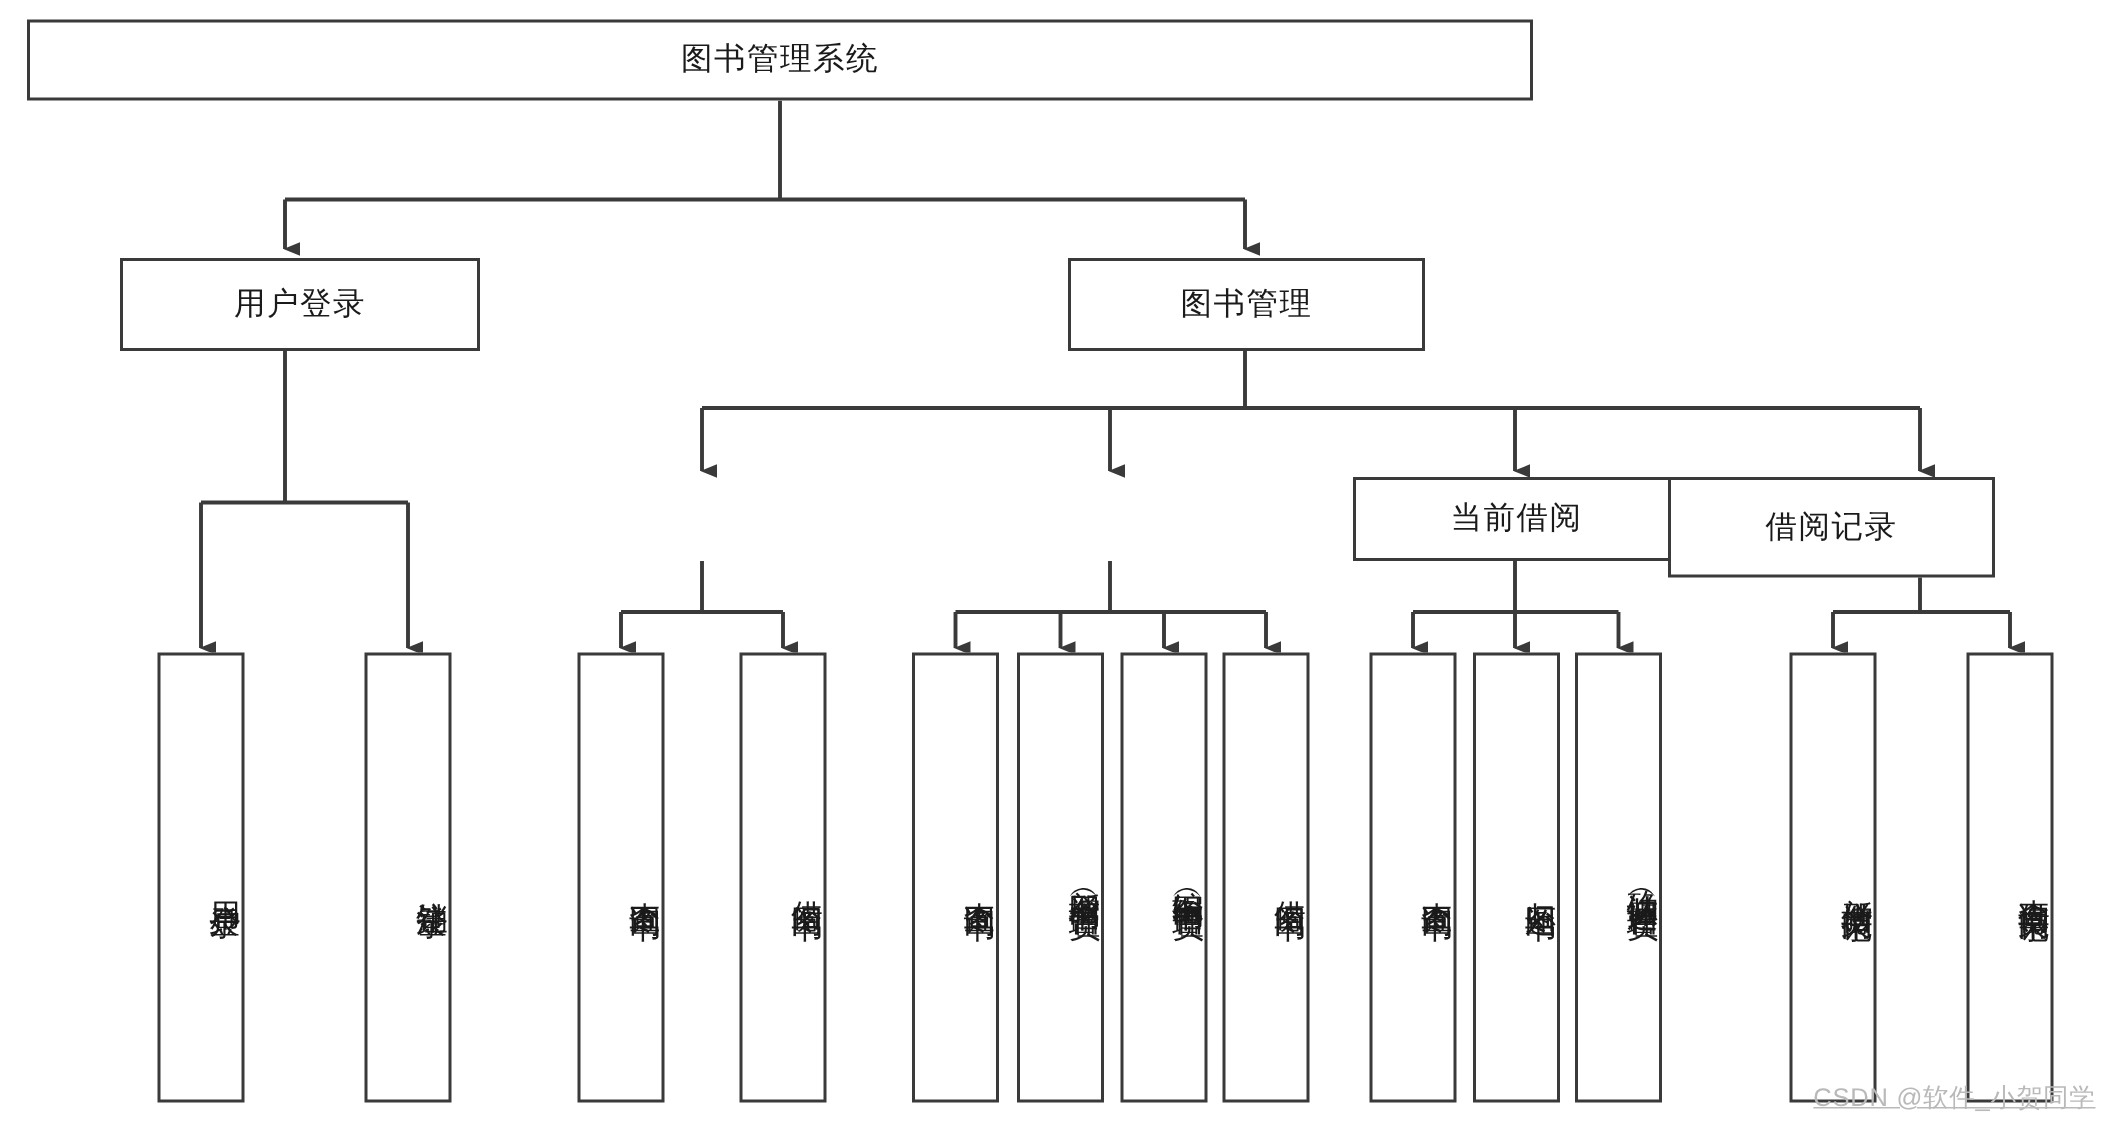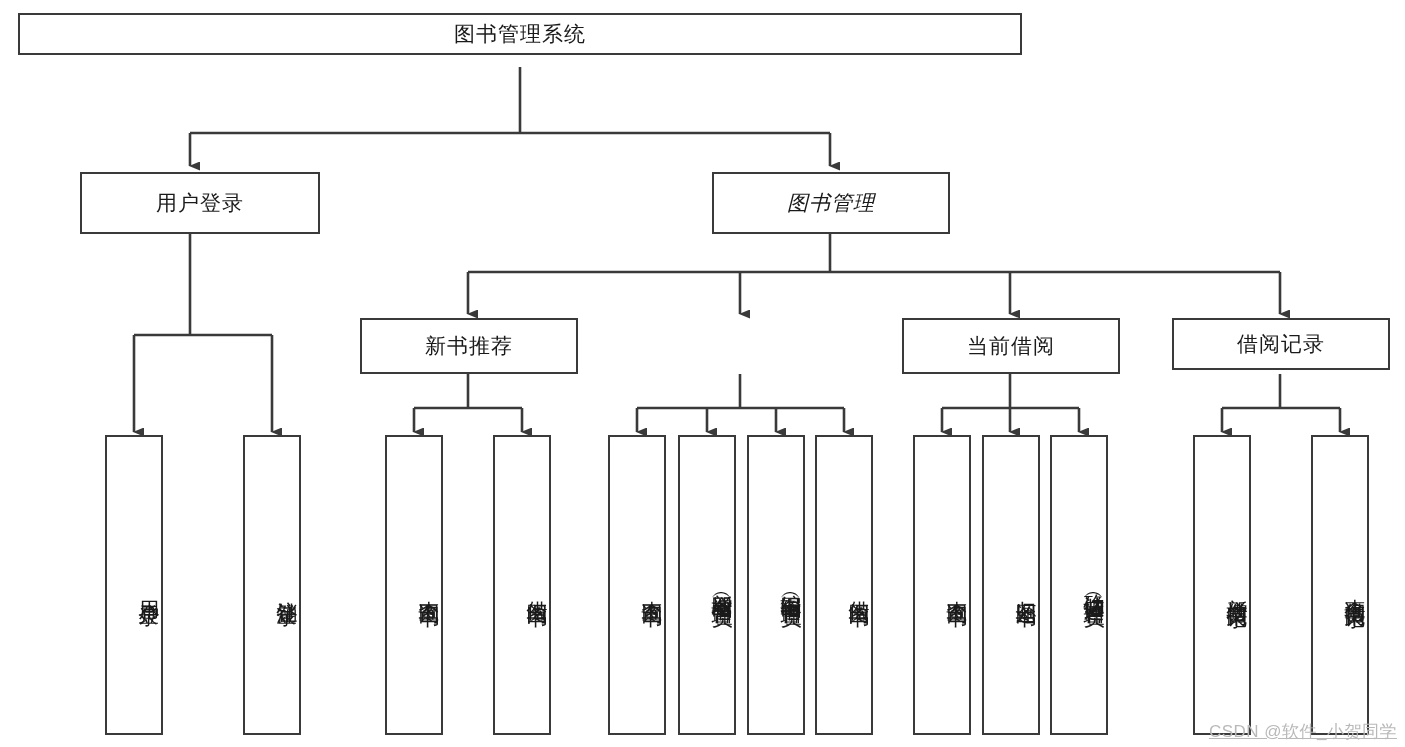--- a/index.html
+++ b/index.html
@@ -119,38 +119,35 @@
       <path d="M1010,408 L1010,432" marker-end="url(#arrowhead)"></path>
       <path d="M1079,408 L1079,432" marker-end="url(#arrowhead)"></path>
 
       <path d="M1280,374 L1280,408"></path>
       <path d="M1222,408 L1340,408"></path>
       <path d="M1222,408 L1222,432" marker-end="url(#arrowhead)"></path>
       <path d="M1340,408 L1340,432" marker-end="url(#arrowhead)"></path>
     </g>
   </svg>
 
-  <div class="node horiz" style="left:18px; top:13px; width:1004px; height:42px;">
+  <div class="node horiz" style="left:18px; top:13px; width:1004px; height:54px;">
     <span class="label">图书管理系统</span>
   </div>
 
   <div class="node horiz" style="left:80px; top:172px; width:240px; height:62px;">
     <span class="label">用户登录</span>
   </div>
-  <div class="node horiz" style="left:712px; top:172px; width:238px; height:62px;font-style:italic;">
+  <div class="node horiz" style="left:712px; top:172px; width:238px; height:62px;">
     <span class="label">图书管理</span>
   </div>
 
-  <div class="node horiz" style="left:360px; top:318px; width:218px; height:56px;">
-    <span class="label">新书推荐</span>
-  </div>
   <div class="node horiz" style="left:902px; top:318px; width:218px; height:56px;">
     <span class="label">当前借阅</span>
   </div>
-  <div class="node horiz" style="left:1172px; top:318px; width:218px; height:52px;">
+  <div class="node horiz" style="left:1112px; top:318px; width:218px; height:67px;">
     <span class="label">借阅记录</span>
   </div>
 
   <div class="node vert" style="left:105px; top:435px; width:58px; height:300px;">
     <span class="label">用户登录</span>
   </div>
   <div class="node vert" style="left:243px; top:435px; width:58px; height:300px;">
     <span class="label">注销登录</span>
   </div>
 

